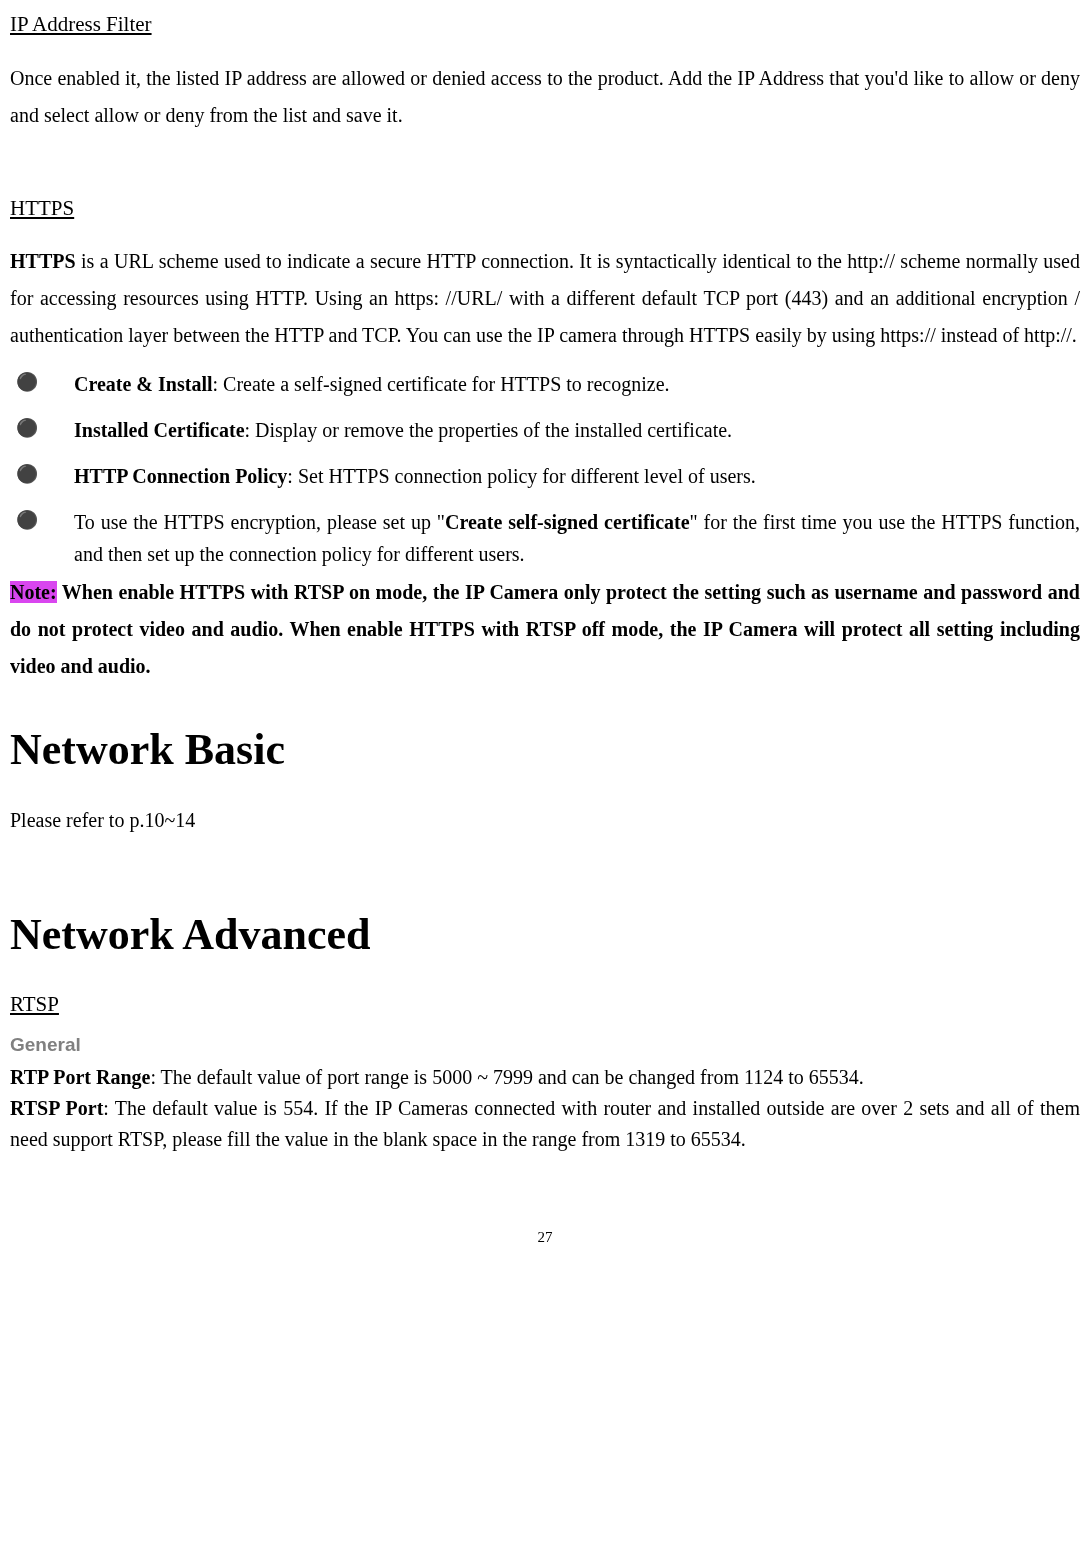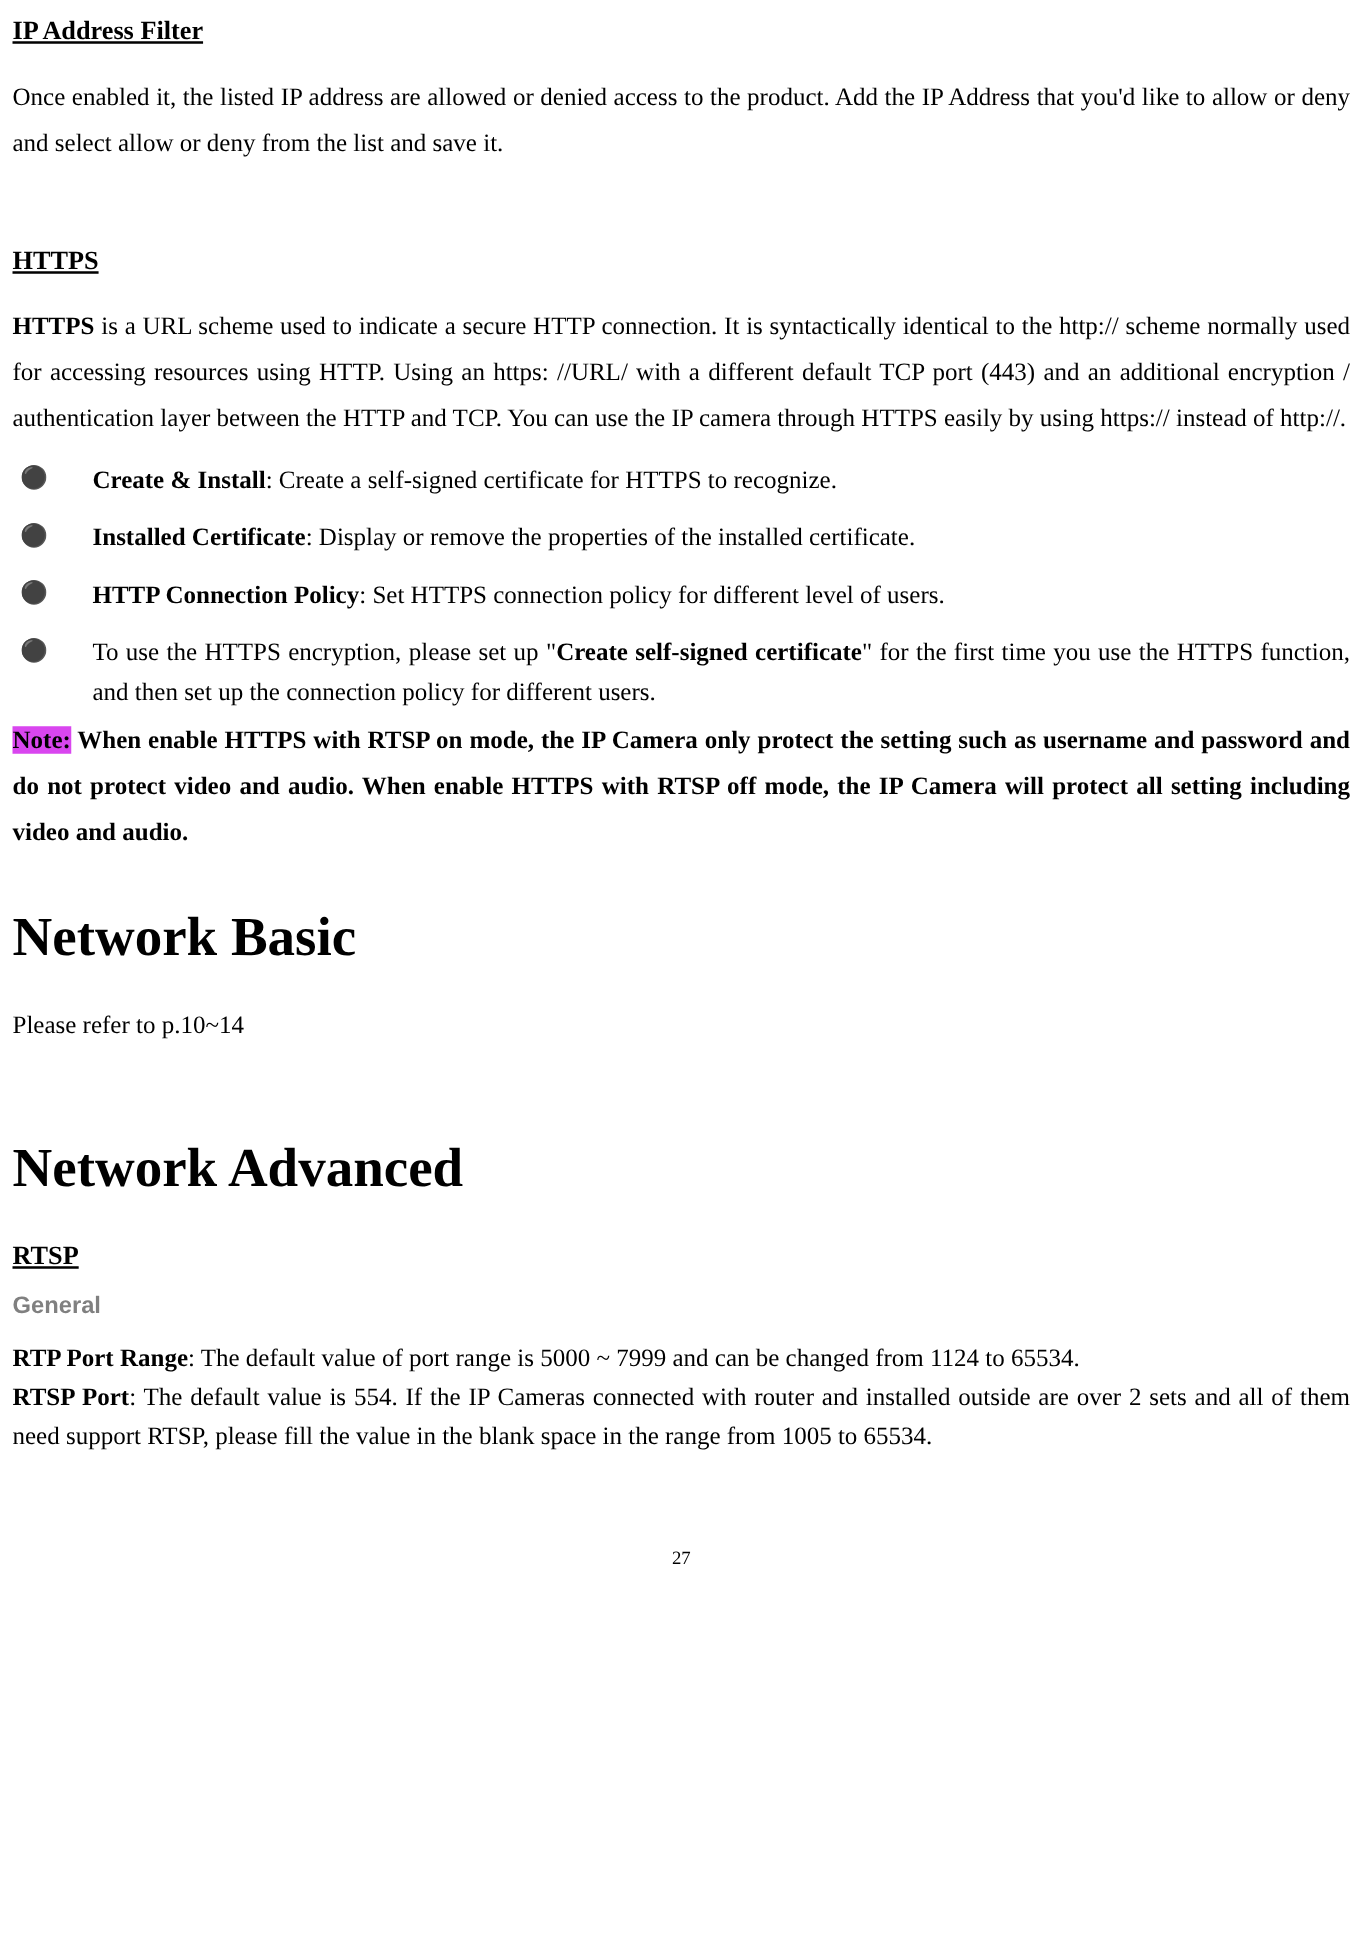--- a/index.html
+++ b/index.html
@@ -8,21 +8,21 @@
       line-height: 1.6;
       width: 1090px;
       margin: 0;
       padding: 0 10px;
       color: #000;
       box-sizing: border-box;
     }
     .section-header {
       text-decoration: underline;
       font-size: 21px;
-      font-weight: bold;
+      font-weight: normal;
       margin-top: 8px;
       margin-bottom: 18px;
     }
     p {
       margin: 0 0 14px 0;
     }
     .justified {
       text-align: justify;
       line-height: 1.85;
     }
@@ -61,21 +61,21 @@
     h1 {
       font-size: 44px;
       font-weight: bold;
       margin: 30px 0 18px 0;
     }
     .sub-gray {
       color: #808080;
       font-family: Arial, Helvetica, sans-serif;
       font-weight: bold;
       font-size: 19px;
-      margin: 6px 0 12px 0;
+      margin: 6px 0 2px 0;
     }
     .rtsp-body {
       text-align: justify;
       line-height: 1.55;
     }
     .page-num {
       text-align: center;
       font-size: 15px;
       font-family: Liberation Serif, serif;
       margin-top: 70px;
@@ -144,16 +144,16 @@
 
 <div class="section-header" style="margin-bottom:8px;">RTSP</div>
 
 <div class="sub-gray">General</div>
 
 <div class="rtsp-body">
   <span class="bold">RTP Port Range</span><span>: The default value of port range is 5000 ~ 7999 and can be changed from 1124 to 65534.</span>
 </div>
 
 <div class="rtsp-body">
-  <span class="bold">RTSP Port</span><span>: The default value is 554. If the IP Cameras connected with router and installed outside are over 2 sets and all of them need support RTSP, please fill the value in the blank space in the range from 1005 to 65534.</span>
+  <span class="bold">RTSP Port</span><span>: The default value is 554. If the IP Cameras connected with router and installed outside are over 2 sets and all of them need support RTSP, please fill the value in the blank space in the range from 1319 to 65534.</span>
 </div>
 
 <div class="page-num">27</div>
 
 </body></html>

